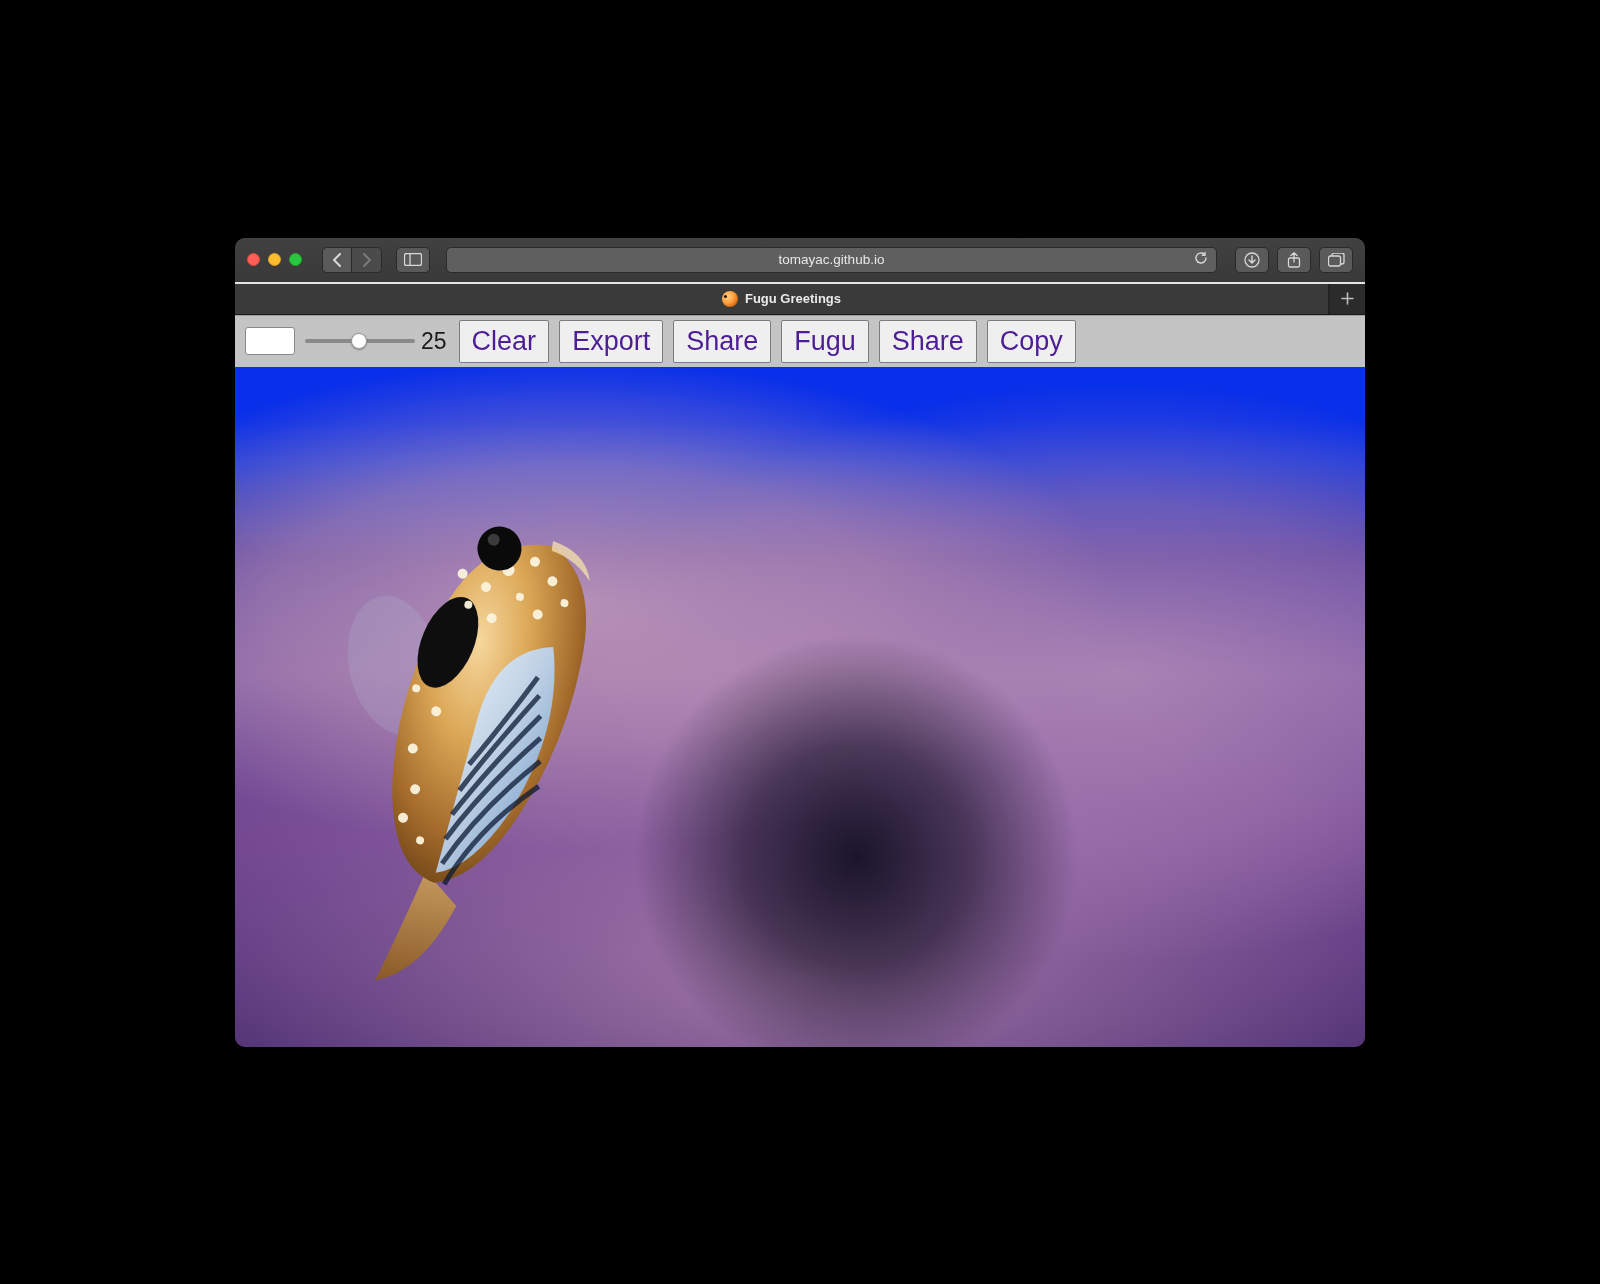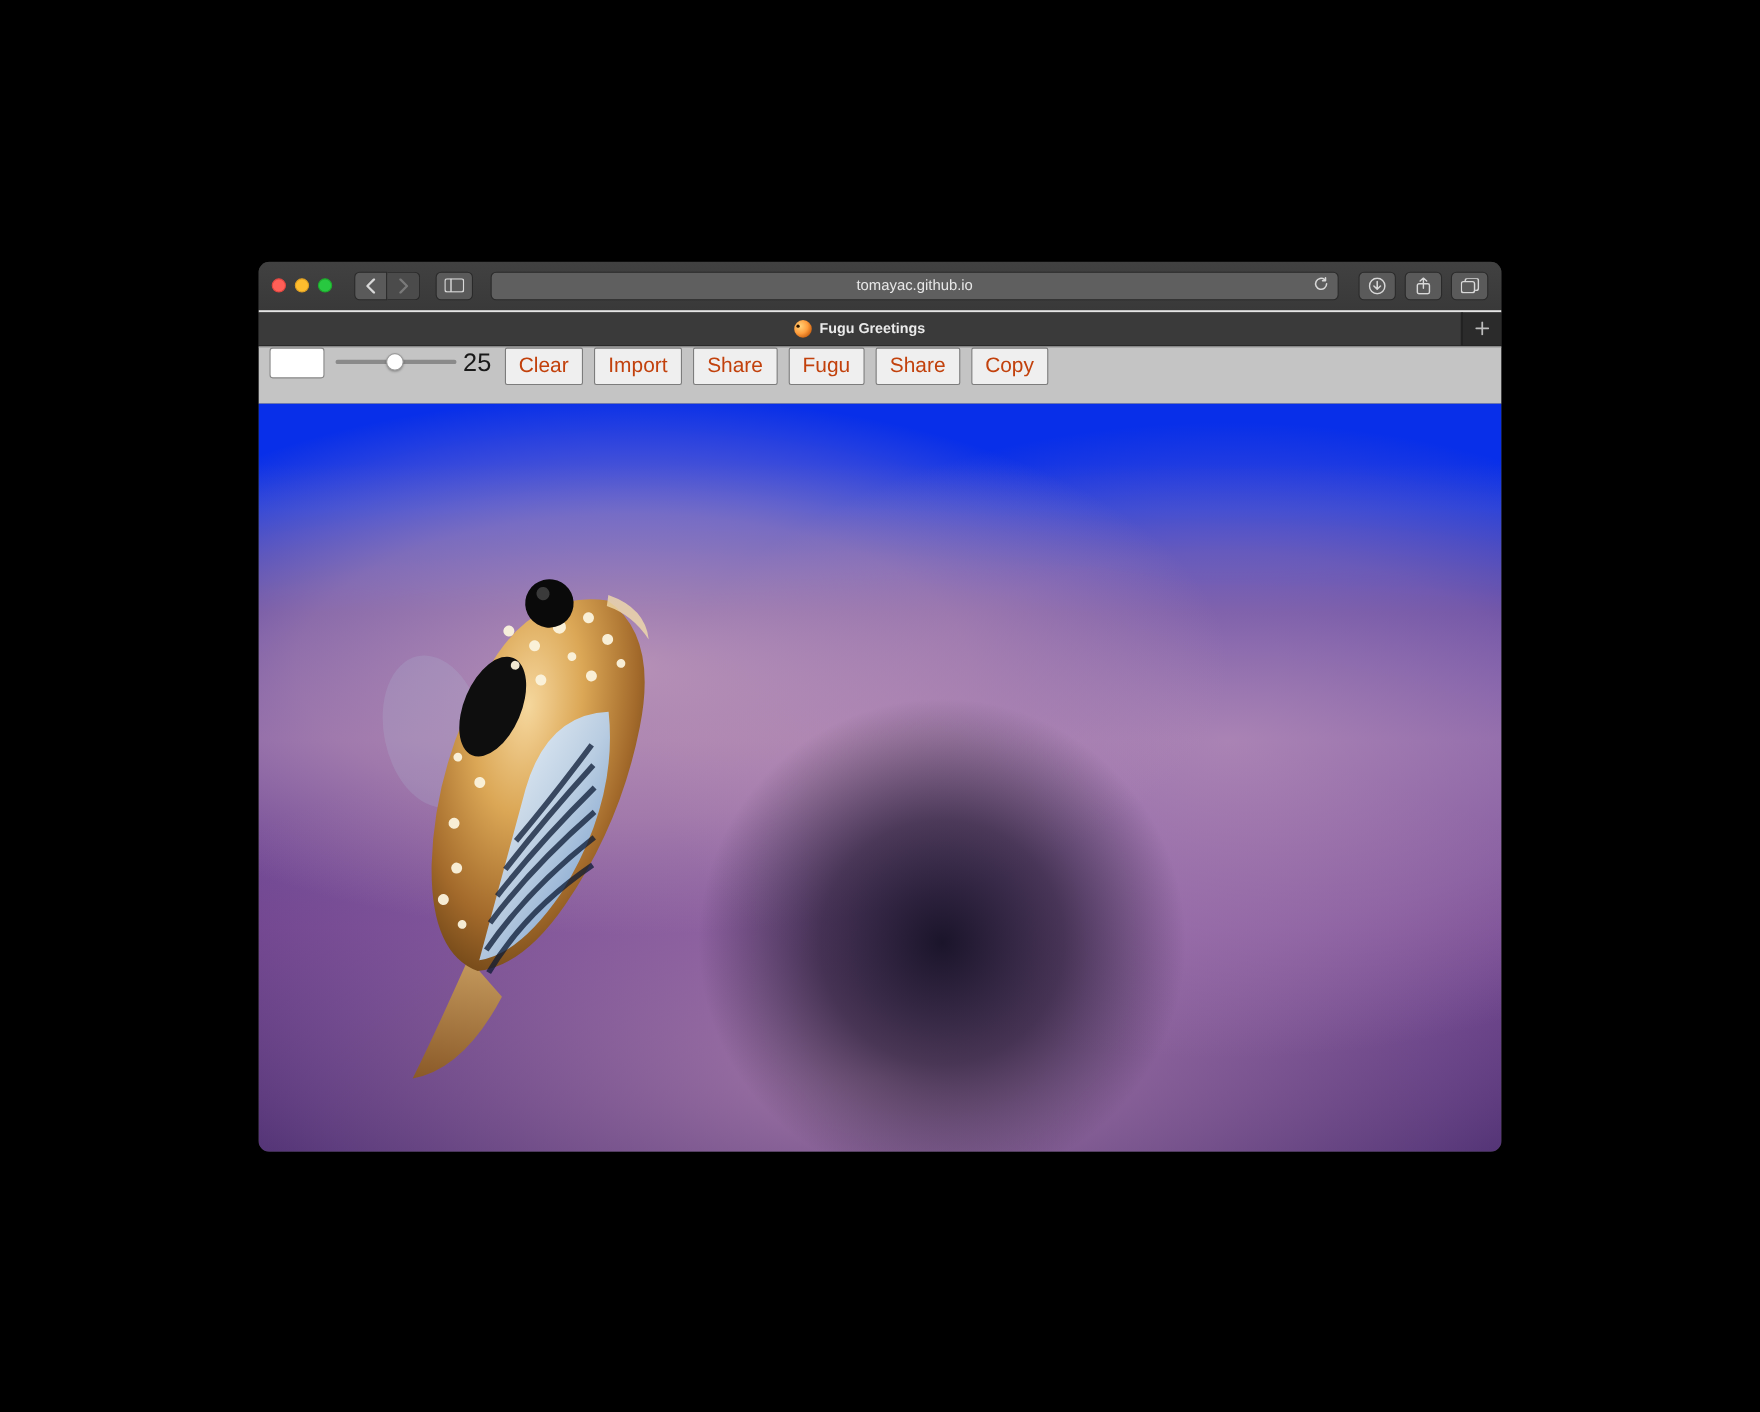--- a/index.html
+++ b/index.html
@@ -109,21 +109,21 @@
     color: #bdbdbd;
     background: #2b2b2b;
     border-left: 1px solid #222;
     font-size: 18px;
   }
   
   .app-toolbar {
     height: 52px;
     background: #c4c4c4;
     display: flex;
-    align-items: flex-start;
+    align-items: center;
     padding: 0 10px;
     gap: 10px;
     border-top: 1px solid #9e9e9e;
   }
   .color-swatch {
     width: 50px; height: 28px;
     background: #ffffff;
     border: 1px solid #888;
     border-radius: 3px;
   }
@@ -144,22 +144,22 @@
   input[type=range].brush::-moz-range-thumb {
     width: 16px; height: 16px; border-radius: 50%;
     background: #fff; border: 1px solid #999;
   }
   .brush-value { font-size: 23px; color: #1a1a1a; font-weight: 400; margin-right:2px;}
   .app-btn {
     background: #efefef;
     border: 1.5px solid #7c7c7c;
     border-radius: 2px;
     padding: 5px 12px;
-    font-size: 19px;
-    color: #c2410c;
+    font-size: 27px;
+    color: #4c1d95;
     font-family: inherit;
     cursor: pointer;
   }
   
   .canvas-area {
     width: 100%;
     height: 680px;
     position: relative;
     overflow: hidden;
     background:
@@ -254,21 +254,21 @@
     </div>
   </div>
 
   <div class="app-toolbar">
     <div class="color-swatch" style="background: rgb(255, 255, 255);"></div>
     <div class="slider-wrap">
       <input type="range" class="brush" min="1" max="50" value="25" style="">
       <span class="brush-value">25</span>
     </div>
     <button class="app-btn">Clear</button>
-    <button class="app-btn">Import</button>
+    <button class="app-btn">Export</button>
     <button class="app-btn">Share</button>
     <button class="app-btn">Fugu</button>
     <button class="app-btn">Share</button>
     <button class="app-btn">Copy</button>
   </div>
 
   <div class="canvas-area">
     <svg class="fish" viewBox="0 0 320 520">
       <defs>
         <radialGradient id="bodyG" cx="40%" cy="30%" r="80%">

